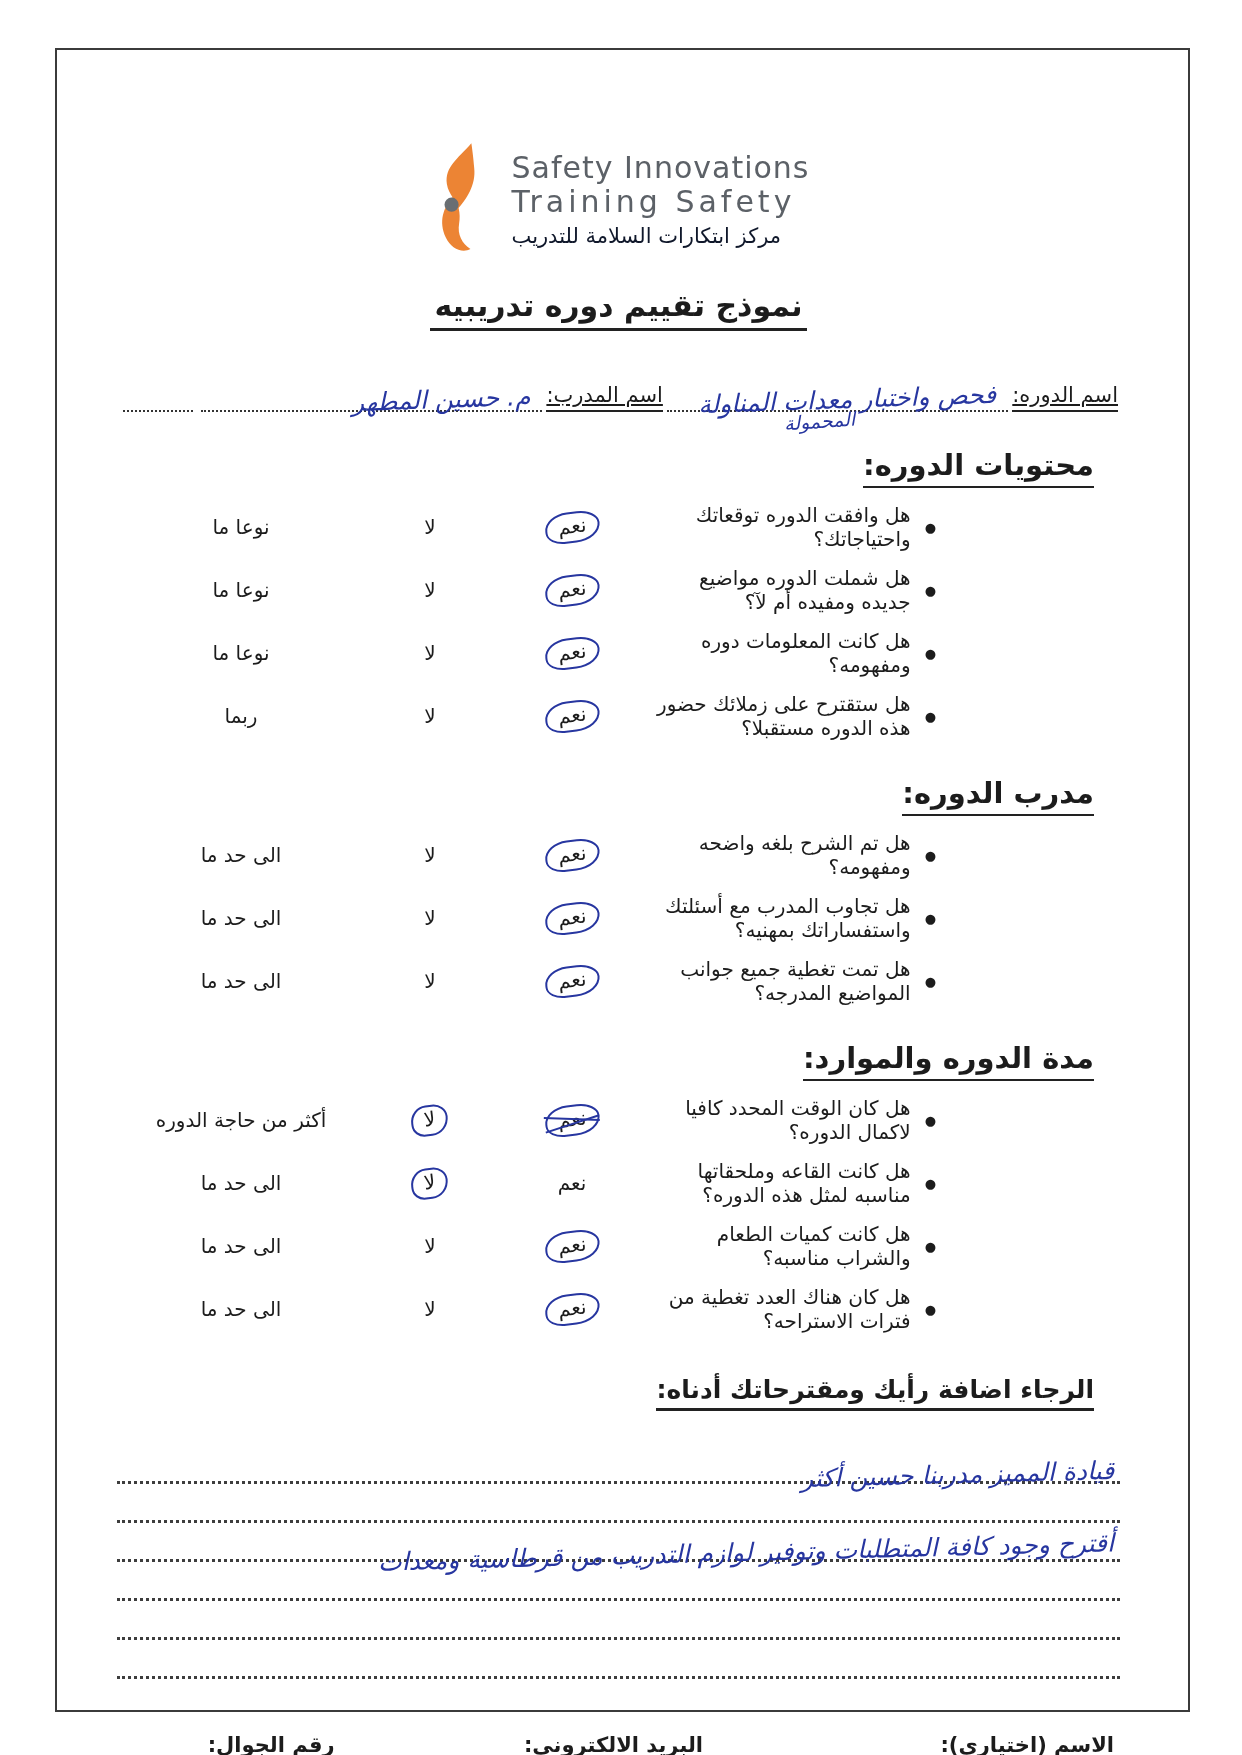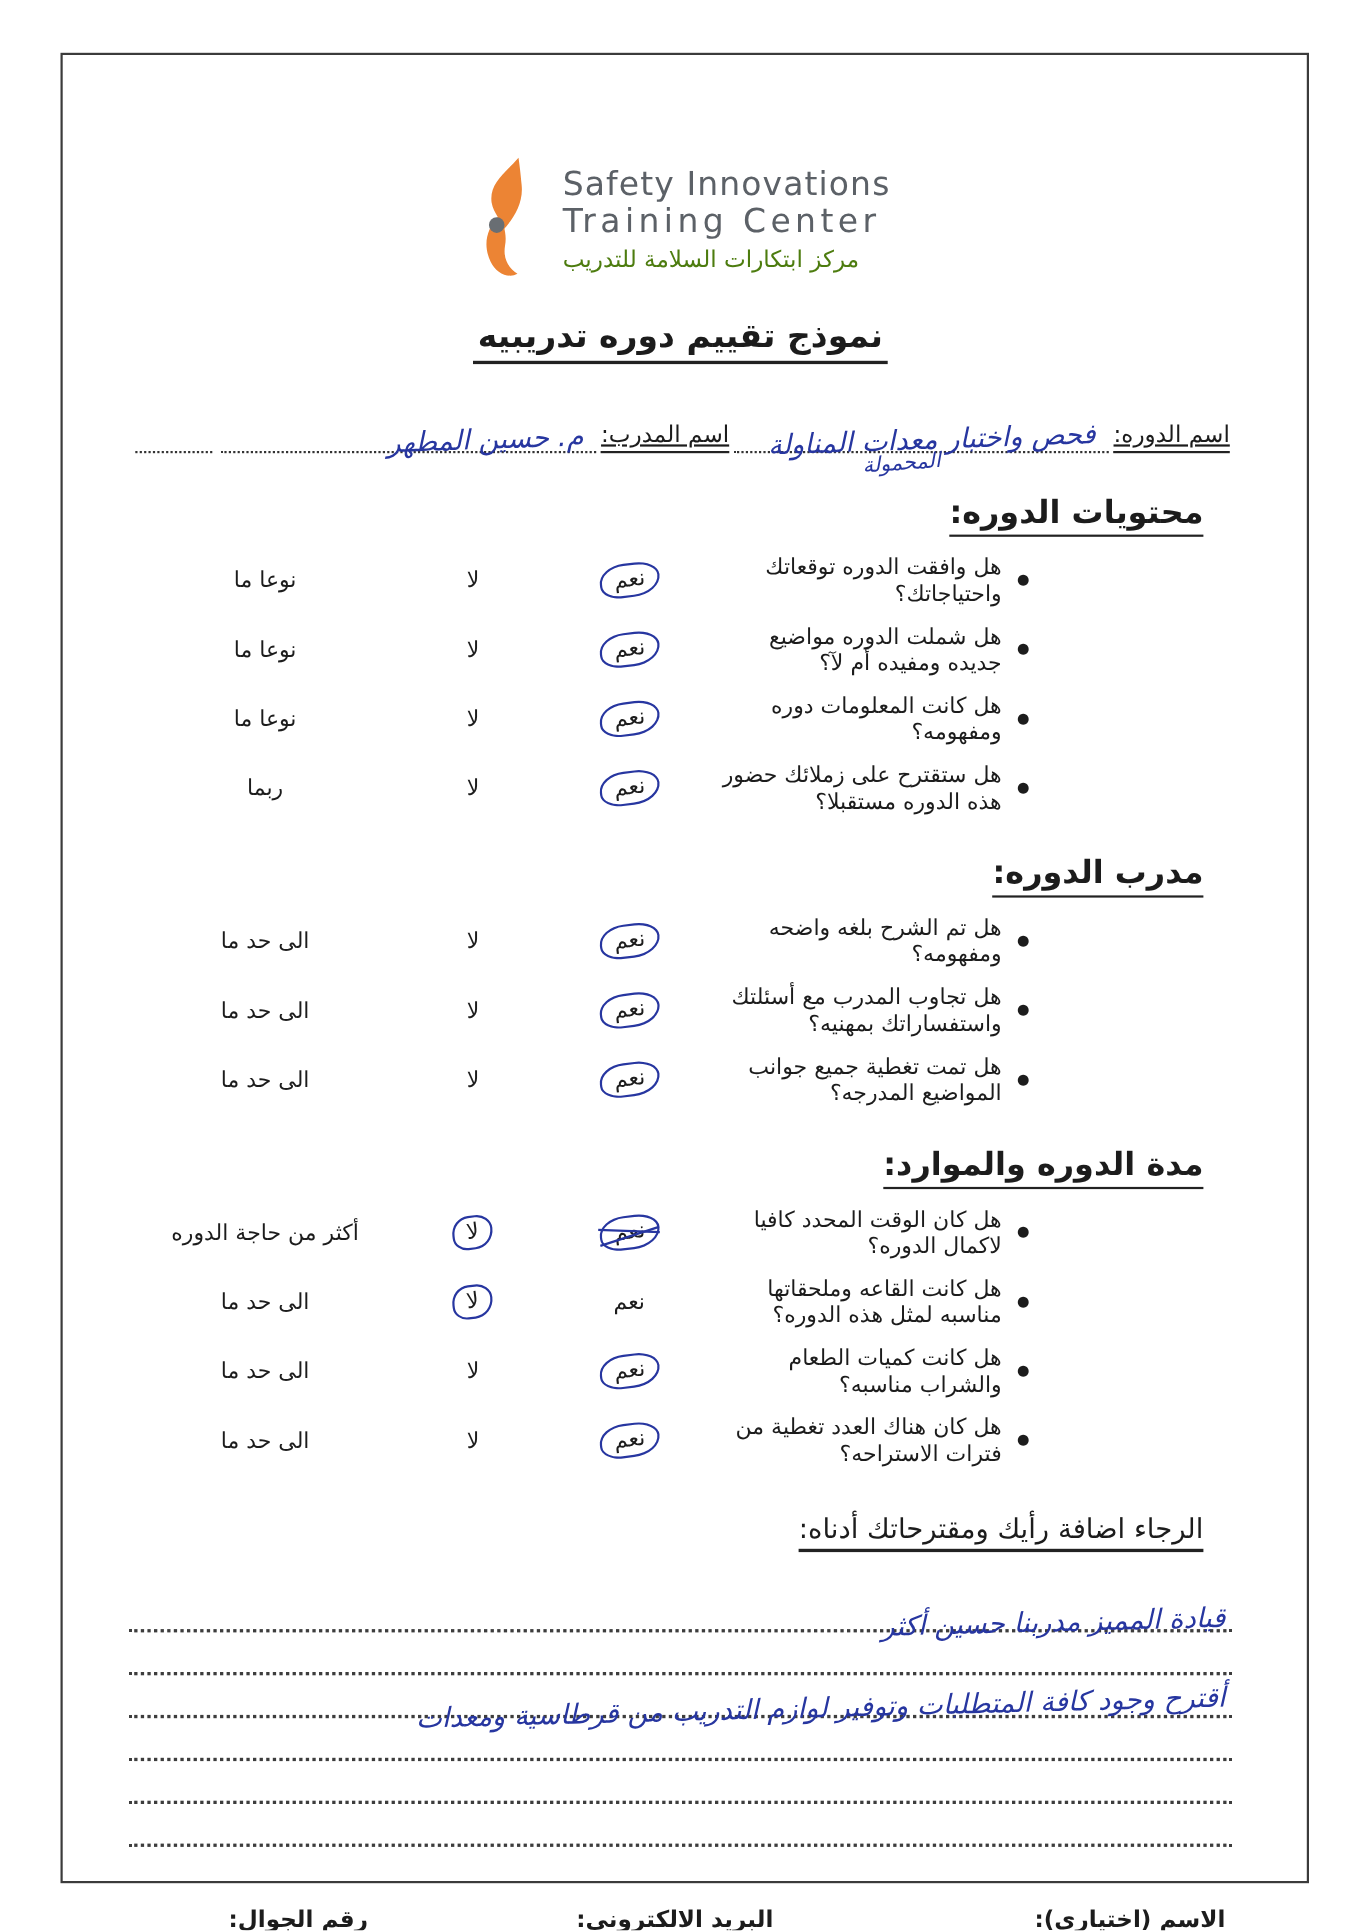--- a/index.html
+++ b/index.html
@@ -13,21 +13,21 @@
   body{font-family:"DejaVu Sans", sans-serif;color:var(--text);}
   .page{position:relative;width:1242px;height:1755px;background:var(--paper);overflow:hidden;margin:0 auto;}
   .frame{position:absolute;left:55px;top:48px;width:1135px;height:1664px;border:2px solid #3b3b3b;padding:42px 66px 24px 58px;}
 
   
   .logo-row{display:flex;direction:ltr;justify-content:center;align-items:center;gap:18px;margin-top:48px;}
   .flame{flex:0 0 auto;}
   .logo-text{text-align:left;color:#5c6167;}
   .logo-en1{font-size:30px;letter-spacing:1px;line-height:1.15;}
   .logo-en2{font-size:30px;letter-spacing:4px;line-height:1.15;}
-  .logo-ar{font-size:21px;margin-top:4px;color:#4d7c0f;}
+  .logo-ar{font-size:21px;margin-top:4px;color:#0f172a;}
 
   
   .title-wrap{text-align:center;margin-top:30px;}
   .title{display:inline-block;font-size:30px;font-weight:bold;border-bottom:3px solid #222;padding:0 4px 5px;}
 
   
   .name-line{direction:rtl;display:flex;align-items:flex-end;margin:52px 4px 0;font-size:21px;position:relative;}
   .nl-label{white-space:nowrap;border-bottom:2px solid #222;padding-bottom:3px;text-decoration:underline;}
   .dots{flex:1;border-bottom:2px dotted #333;height:1.3em;position:relative;margin:0 4px;}
   .dots.tail{flex:0 0 70px;}
@@ -57,21 +57,21 @@
   .mark-circle-scratched::before,
   .mark-circle-scratched::after{
     content:"";position:absolute;left:-5%;right:-5%;
     border-top:2.5px solid var(--ink);
   }
   .mark-circle-scratched::before{top:42%;transform:rotate(9deg);}
   .mark-circle-scratched::after{top:58%;transform:rotate(-11deg);}
 
   
   .comments-heading-row{direction:rtl;text-align:start;padding-right:28px;margin-top:42px;}
-  .comments-heading{display:inline-block;font-size:25px;font-weight:normal;border-bottom:3px solid #222;padding-bottom:4px;}
+  .comments-heading{display:inline-block;font-size:25px;font-weight:bold;border-bottom:3px solid #222;padding-bottom:4px;}
   #comment-lines{direction:rtl;margin:34px 2px 0;}
   .dotted-line{position:relative;height:39px;border-bottom:3px dotted #3d3d3d;}
   .hw-comment{position:absolute;right:6px;bottom:-8px;font-size:25px;transform:rotate(-1.5deg);}
 
   
   .footer{display:flex;direction:rtl;margin-top:54px;}
   .f-col{position:relative;}
   .f-col.name{flex:0 0 32%;text-align:left;padding-left:6px;}
   .f-col.email{flex:0 0 37%;text-align:center;}
   .f-col.phone{flex:0 0 31%;text-align:center;}
@@ -85,21 +85,21 @@
   <div class="frame">
 
     <div class="logo-row">
       <svg class="flame" width="66" height="118" viewBox="0 0 70 122">
         <path d="M46 2 C31 19 18 27 20 45 C22 57 30 61 31 72 C41 61 51 46 49 28 C48 16 47 9 46 2 Z" fill="#EC8434"></path>
         <path d="M27 58 C16 70 11 85 19 102 C24 113 36 119 45 114 C36 108 31 99 33 87 C35 76 32 66 27 58 Z" fill="#EC8434"></path>
         <circle cx="25" cy="67" r="7.5" fill="#696e73"></circle>
       </svg>
       <div class="logo-text">
         <div class="logo-en1">Safety Innovations</div>
-        <div class="logo-en2">Training Center</div>
+        <div class="logo-en2">Training Safety</div>
         <div class="logo-ar">مركز ابتكارات السلامة للتدريب</div>
       </div>
     </div>
 
     <div class="title-wrap">
       <span class="title">نموذج تقييم دوره تدريبيه</span>
     </div>
 
     <div class="name-line">
       <span class="nl-label">اسم الدوره:</span>

